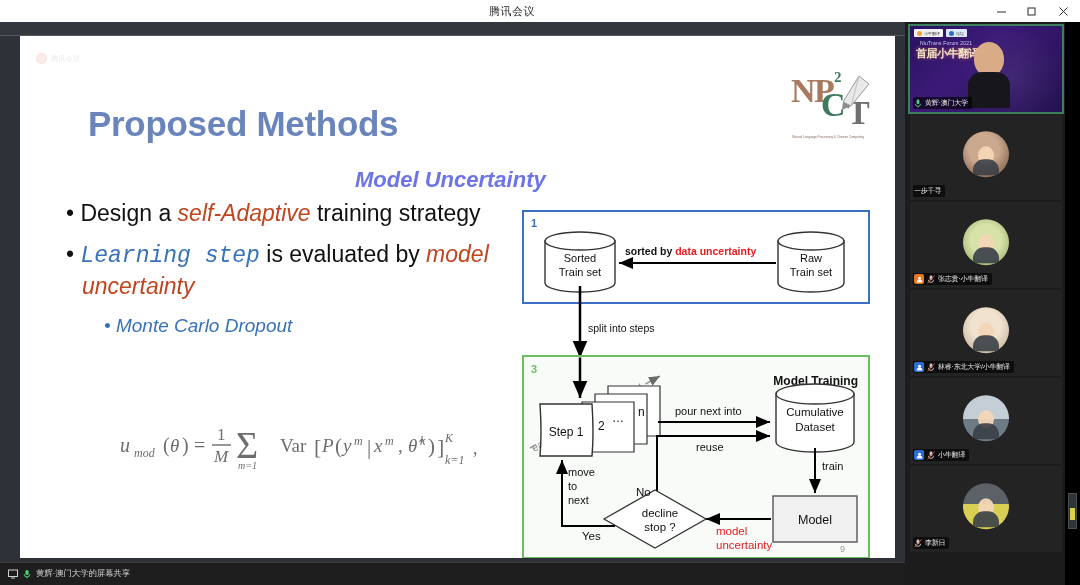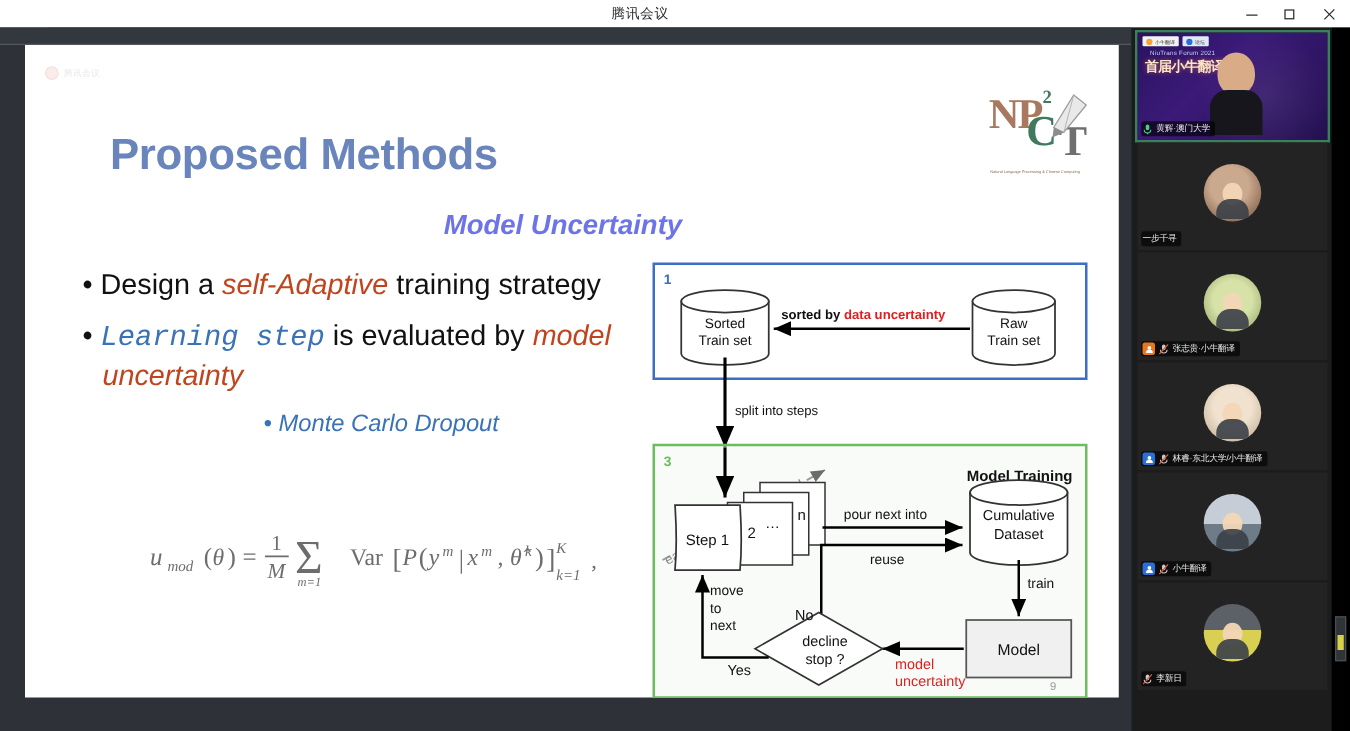--- a/index.html
+++ b/index.html
@@ -64,31 +64,31 @@
   .slide-title {
     position: absolute; left: 68px; top: 68px;
     font-size: 35px; font-weight: bold; color: #6a84bc; letter-spacing: -.3px;
   }
   .slide-subtitle {
     position: absolute; left: 335px; top: 131px;
     font-size: 22px; font-weight: bold; font-style: italic; color: #6c74e8;
   }
 
   
-  .bullets { position: absolute; left: 46px; top: 176px; width: 440px; }
+  .bullets { position: absolute; left: 46px; top: 162px; width: 440px; }
   .b1 {
     font-size: 23px; color: #111; line-height: 1.33; text-indent: -16px;
     padding-left: 16px; margin-bottom: 10px;
   }
   .b1 .em-red { color: #c0451f; font-style: italic; }
   .b1 .em-blue { color: #3a72b8; font-style: italic; font-family: Liberation Mono, monospace; }
   .b1 .all-red { color: #c0451f; font-style: italic; }
   .b2 {
     font-size: 19px; font-style: italic; color: #3a72b8; line-height: 1.3;
-    margin-left: 38px; margin-top: 12px; text-indent: -13px; padding-left: 13px; text-align: center;
+    margin-left: 38px; margin-top: 12px; text-indent: -13px; padding-left: 13px;
   }
 
   .formula {
     position: absolute; left: 98px; top: 378px; width: 400px; height: 56px;
     color: #6d6d6d;
   }
   .formula svg { width: 400px; height: 56px; }
 
   
   .diagram { position: absolute; left: 500px; top: 172px; width: 366px; height: 358px; }
@@ -391,20 +391,36 @@
           <polyline points="95,318 42,318 42,252" fill="none" stroke="#000" stroke-width="2" marker-end="url(#ah)"></polyline>
           <text x="48" y="268" font-size="11" fill="#111" font-family="Liberation Sans, sans-serif">move</text>
           <text x="48" y="282" font-size="11" fill="#111" font-family="Liberation Sans, sans-serif">to</text>
           <text x="48" y="296" font-size="11" fill="#111" font-family="Liberation Sans, sans-serif">next</text>
 
           <text x="320" y="344" font-size="9" fill="#9a9a9a" font-family="Liberation Sans, sans-serif">9</text>
         </svg>
       </div>
     </div>
 
+    <div class="statusbar">
+      <span class="sb-icon">
+        <svg viewBox="0 0 10 10">
+            <rect x="0.5" y="1" width="9" height="6.5" fill="none" stroke="#cfcfcf" stroke-width="1"></rect>
+            <line x1="3" y1="9" x2="7" y2="9" stroke="#cfcfcf" stroke-width="1"></line>
+          </svg>
+      </span>
+      <span class="sb-icon">
+        <svg viewBox="0 0 10 10">
+            <rect x="3.4" y="1" width="3.2" height="5" rx="1.6" fill="#4cd07d"></rect>
+            <path d="M2.2,5.2 a2.8,2.8 0 0 0 5.6,0" fill="none" stroke="#4cd07d" stroke-width="1"></path>
+            <line x1="5" y1="8" x2="5" y2="9.3" stroke="#4cd07d" stroke-width="1"></line>
+          </svg>
+      </span>
+      <span class="sb-text">黄辉·澳门大学的屏幕共享</span>
+    </div>
   </div>
 
   <div class="videopanel">
 
     <div class="tile active">
       <div class="tile-speaker-bg"></div>
       <div class="tile-logos">
         <div class="tl-badge"><span class="dot"></span>小牛翻译</div>
         <div class="tl-badge blue"><span class="dot"></span>论坛</div>
       </div>

